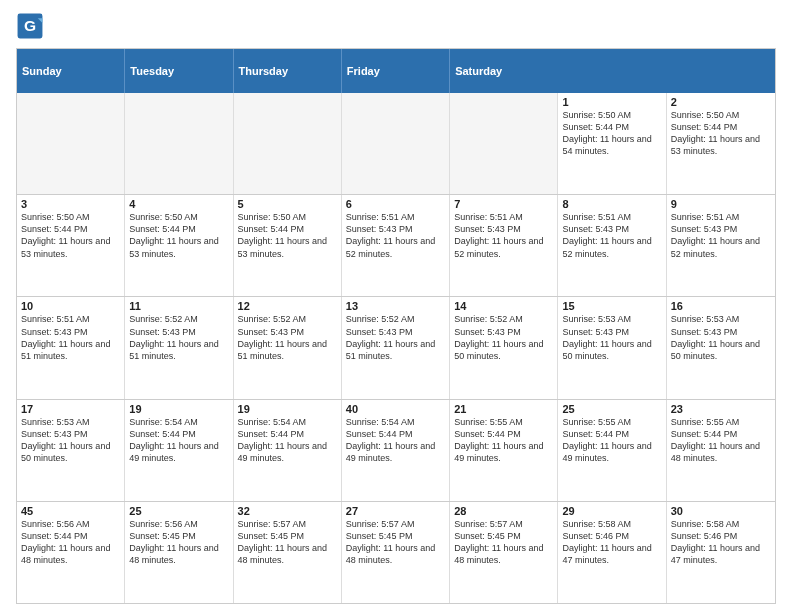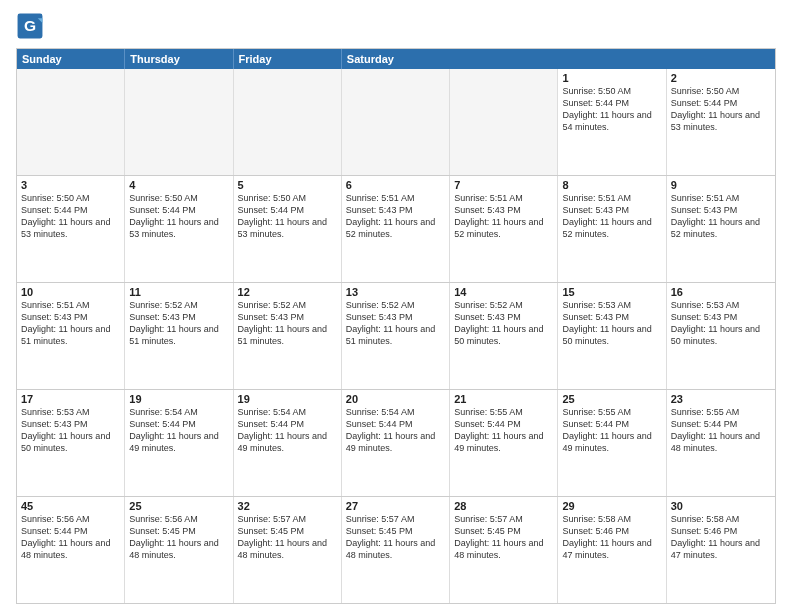--- a/index.html
+++ b/index.html
@@ -63,21 +63,21 @@
     }
     .cal-header-row {
       display: grid;
       grid-template-columns: repeat(7, 1fr);
       background: #2c6fad;
     }
     .cal-header-cell {
       color: #fff;
       font-size: 11px;
       font-weight: bold;
-      padding: 4px 5px;
+      padding: 16px 5px;
       border-right: 1px solid #5a90c5;
       text-align: left;
     }
     .cal-header-cell:last-child { border-right: none; }
     .cal-body {
       flex: 1;
       display: flex;
       flex-direction: column;
     }
     .cal-week {
@@ -127,20 +127,21 @@
     </div>
     <div class="title-block">
       <h1></h1>
       <h2></h2>
     </div>
   </div>
 
   <div class="calendar">
     <div class="cal-header-row">
     <div class="cal-header-cell">Sunday</div>
+        <div class="cal-header-cell">Tuesday</div>
         <div class="cal-header-cell">Thursday</div>
         <div class="cal-header-cell">Friday</div>
         <div class="cal-header-cell">Saturday</div>
       </div>
     <div class="cal-body">
     <div class="cal-week">
           <div class="cal-cell empty"></div>
           <div class="cal-cell empty"></div>
           <div class="cal-cell empty"></div>
           <div class="cal-cell empty"></div>
@@ -221,21 +222,21 @@
           </div>
           <div class="cal-cell">
             <div class="day-num">19</div>
             <div class="day-info">Sunrise: 5:54 AM<br>Sunset: 5:44 PM<br>Daylight: 11 hours and 49 minutes.</div>
           </div>
           <div class="cal-cell">
             <div class="day-num">19</div>
             <div class="day-info">Sunrise: 5:54 AM<br>Sunset: 5:44 PM<br>Daylight: 11 hours and 49 minutes.</div>
           </div>
           <div class="cal-cell">
-            <div class="day-num">20</div>
+            <div class="day-num">40</div>
             <div class="day-info">Sunrise: 5:54 AM<br>Sunset: 5:44 PM<br>Daylight: 11 hours and 49 minutes.</div>
           </div>
           <div class="cal-cell">
             <div class="day-num">21</div>
             <div class="day-info">Sunrise: 5:55 AM<br>Sunset: 5:44 PM<br>Daylight: 11 hours and 49 minutes.</div>
           </div>
           <div class="cal-cell">
             <div class="day-num">25</div>
             <div class="day-info">Sunrise: 5:55 AM<br>Sunset: 5:44 PM<br>Daylight: 11 hours and 49 minutes.</div>
           </div>

